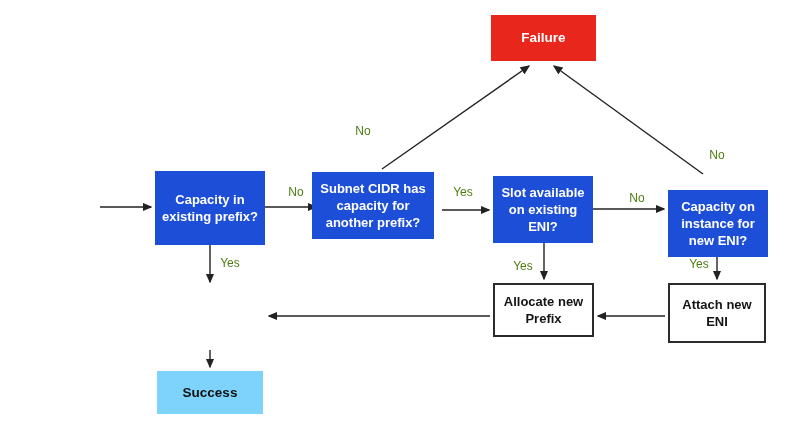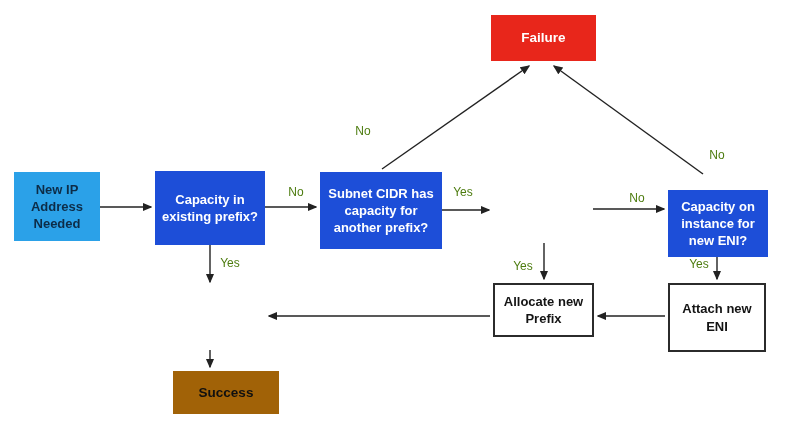--- a/index.html
+++ b/index.html
@@ -40,44 +40,43 @@
     color: #0d2c47;
     font-size: 13px;
   }
   .node.decision {
     background: #1d4ed8;
     color: #ffffff;
     font-size: 13px;
     text-align: center;
   }
   .node.d1 { left: 155px; top: 171px; width: 110px; height: 74px; }
-  .node.d2 { left: 320px; top: 172px; width: 122px; height: 77px; }
+  .node.d2 { left: 312px; top: 172px; width: 122px; height: 67px; }
   .node.d3 { left: 493px; top: 176px; width: 100px; height: 67px; }
   .node.d4 { left: 668px; top: 190px; width: 100px; height: 67px; }
   .node.failure {
     left: 491px; top: 15px; width: 105px; height: 46px;
     background: #e8261b;
     color: #ffffff;
     font-size: 13.5px;
   }
   .node.process {
     background: #ffffff;
     border: 2px solid #2b2b2b;
     color: #141414;
     font-size: 13px;
   }
   .node.assign   { left: 156px; top: 286px; width: 109px; height: 64px; }
   .node.allocate { left: 493px; top: 283px; width: 101px; height: 54px; }
-  .node.attach   { left: 668px; top: 283px; width: 98px;  height: 69px; }
+  .node.attach   { left: 668px; top: 283px; width: 98px;  height: 60px; }
   .node.success {
     left: 157px; top: 371px; width: 106px; height: 43px;
-    background: #a16207;
+    background: #7dd3fc;
     color: #101010;
     font-size: 13.5px;
-    margin-left: 16px;
   }
   .edge-label {
     position: absolute;
     transform: translate(-50%, -50%);
     color: #4d7c0f;
     font-size: 12px;
     font-weight: normal;
     white-space: nowrap;
   }
 </style>
@@ -99,29 +98,29 @@
     <line x1="382" y1="169" x2="529" y2="66" stroke="#222222" stroke-width="1.4" marker-end="url(#arw)"></line>
     <line x1="703" y1="174" x2="554" y2="66" stroke="#222222" stroke-width="1.4" marker-end="url(#arw)"></line>
     <line x1="210" y1="245" x2="210" y2="282" stroke="#222222" stroke-width="1.4" marker-end="url(#arw)"></line>
     <line x1="544" y1="243" x2="544" y2="279" stroke="#222222" stroke-width="1.4" marker-end="url(#arw)"></line>
     <line x1="717" y1="245" x2="717" y2="279" stroke="#222222" stroke-width="1.4" marker-end="url(#arw)"></line>
     <line x1="665" y1="316" x2="598" y2="316" stroke="#222222" stroke-width="1.4" marker-end="url(#arw)"></line>
     <line x1="490" y1="316" x2="269" y2="316" stroke="#222222" stroke-width="1.4" marker-end="url(#arw)"></line>
     <line x1="210" y1="350" x2="210" y2="367" stroke="#222222" stroke-width="1.4" marker-end="url(#arw)"></line>
   </svg>
 
-  <div class="node start">New IP
-Address
-Needed</div>
 
   <div class="node decision d1">Capacity in
 existing prefix?</div>
   <div class="node decision d2">Subnet CIDR has
 capacity for
 another prefix?</div>
+  <div class="node decision d3">Slot available
+on existing
+ENI?</div>
   <div class="node decision d4">Capacity on
 instance for
 new ENI?</div>
 
   <div class="node failure">Failure</div>
 
   <div class="node process allocate">Allocate new
 Prefix</div>
   <div class="node process attach">Attach new
 ENI</div>

